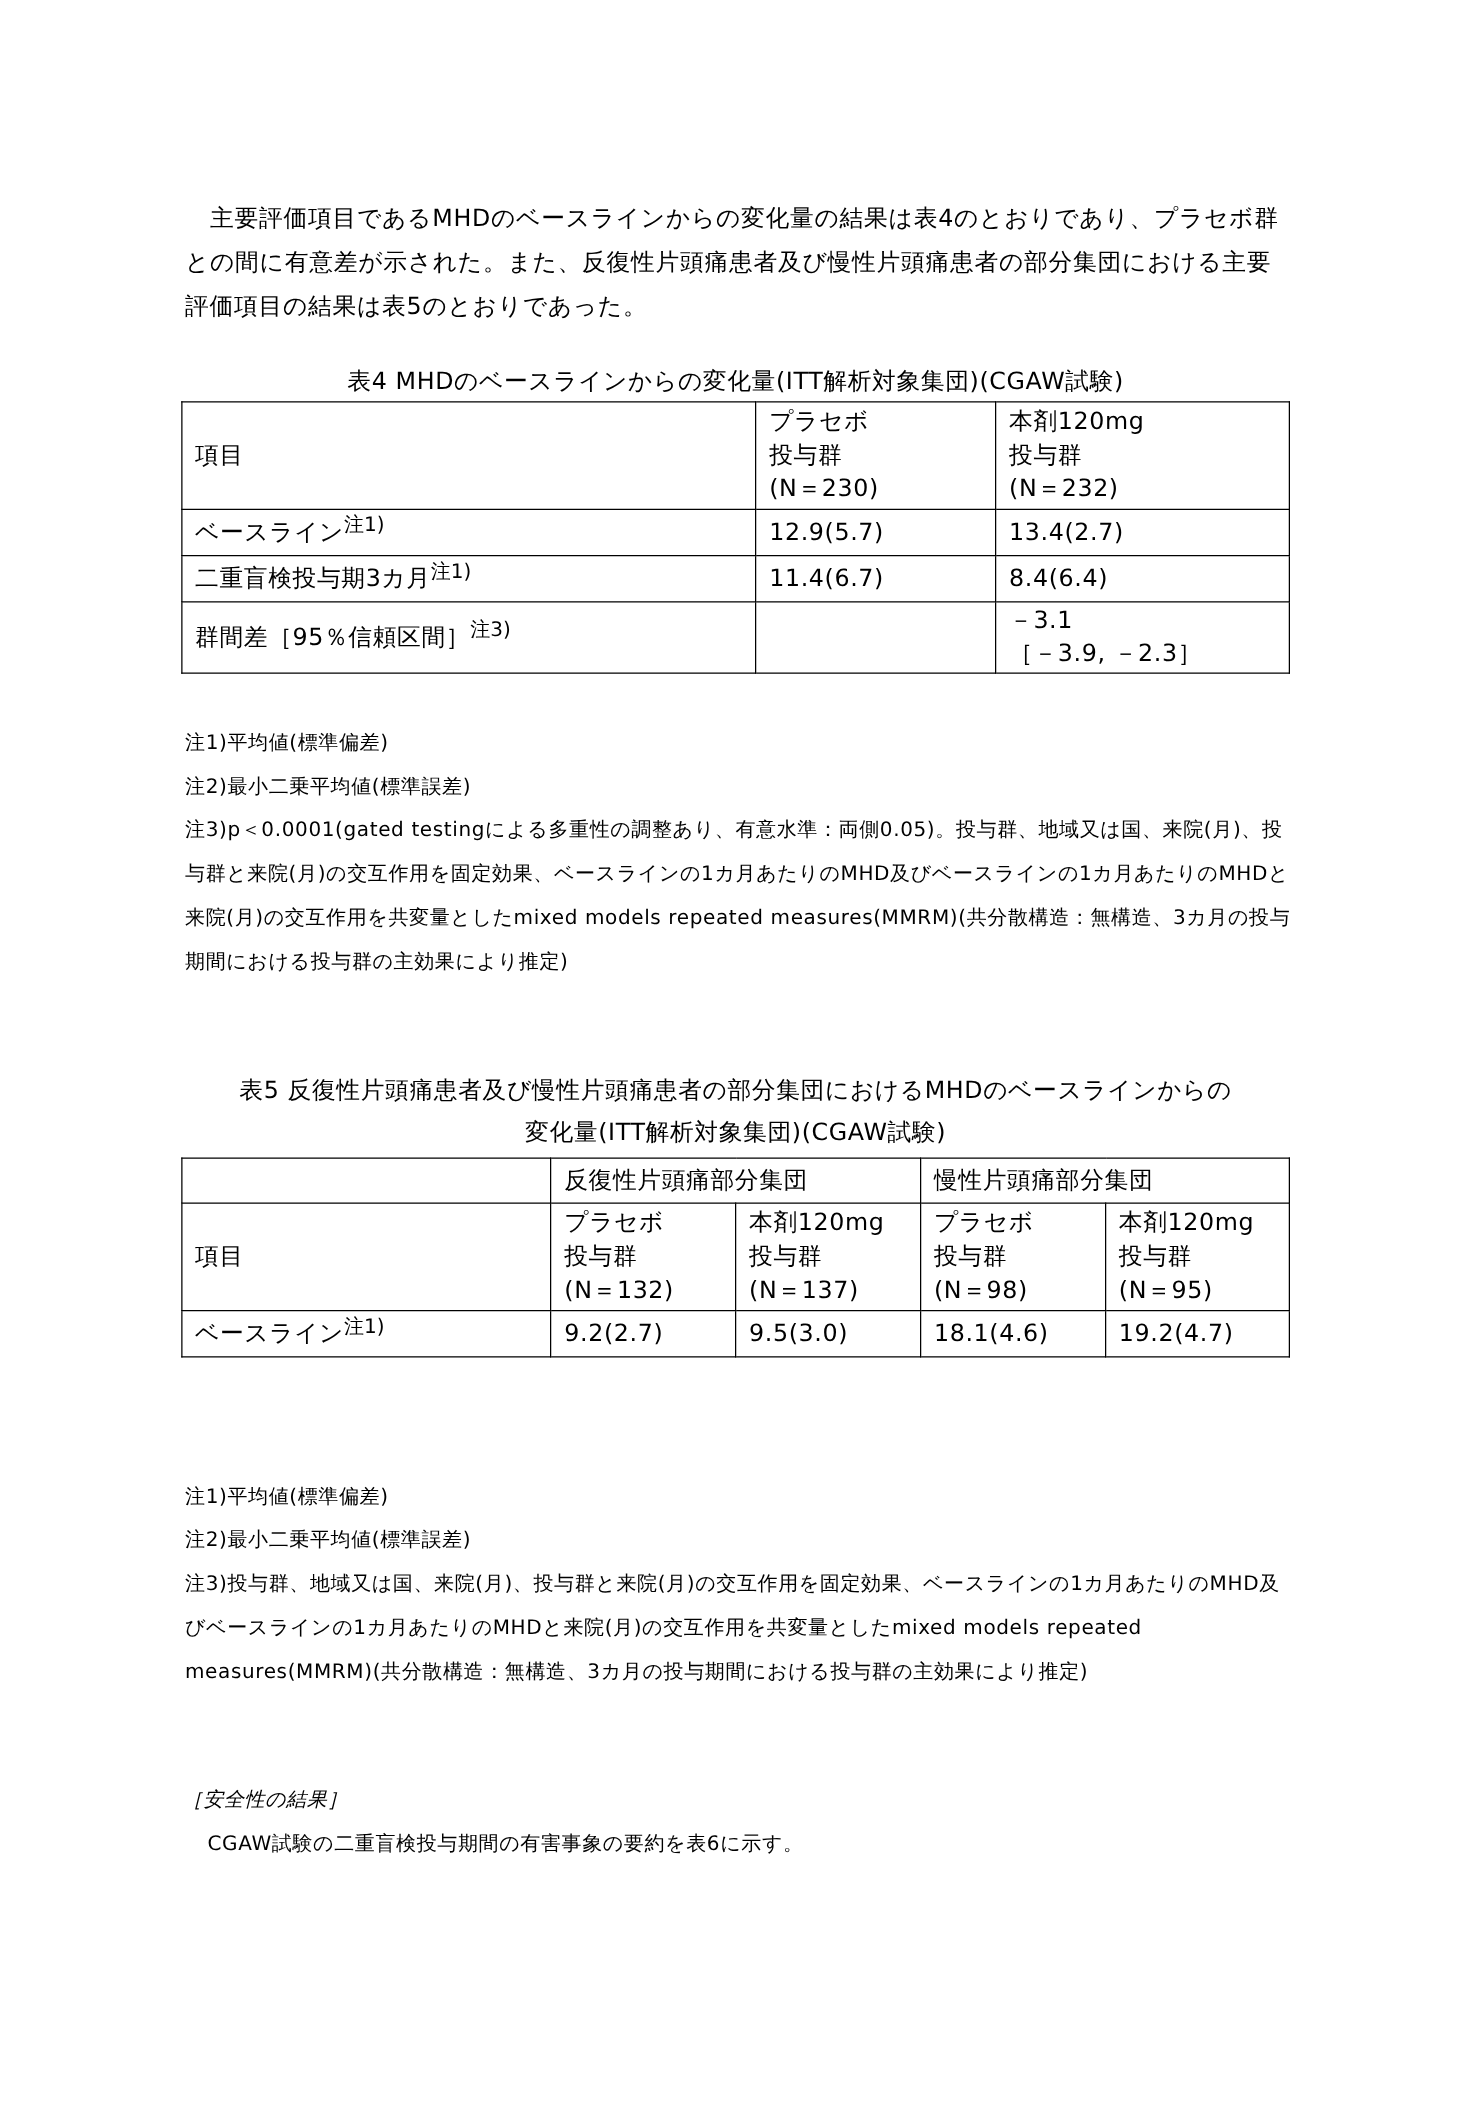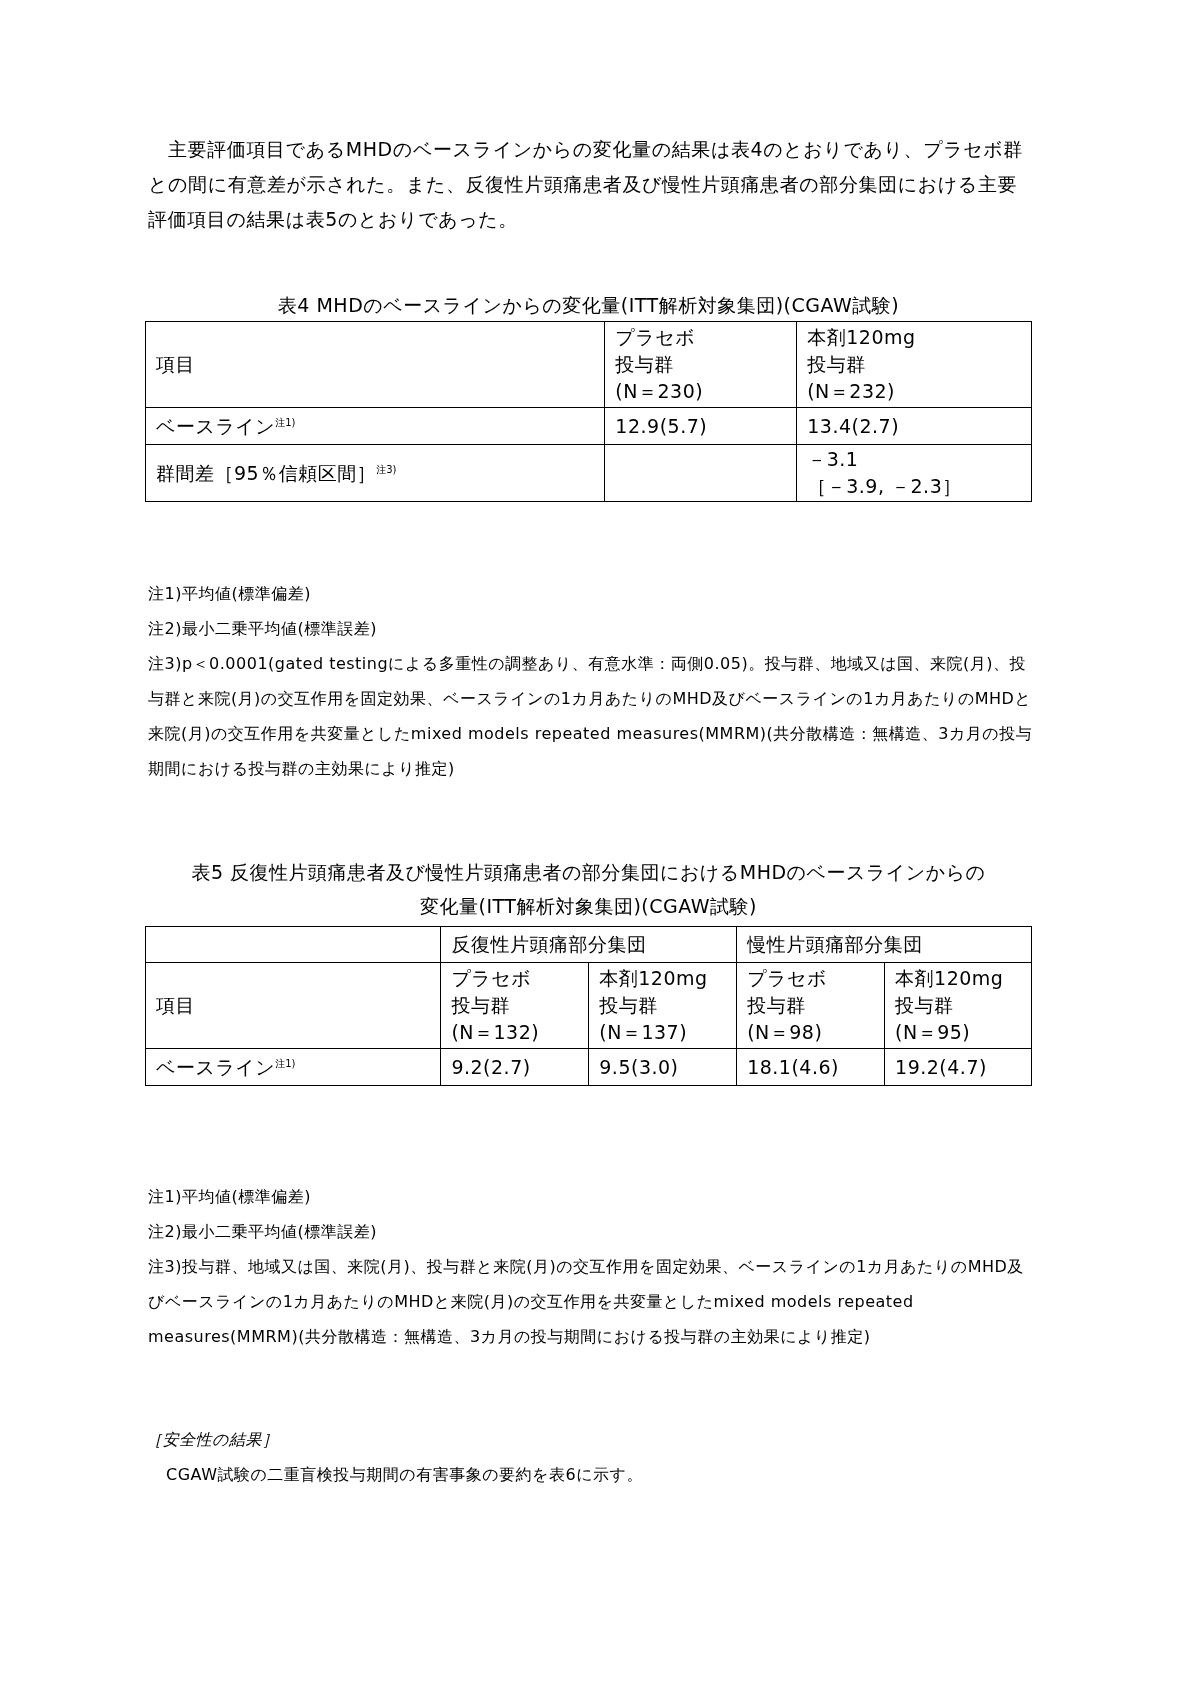--- a/index.html
+++ b/index.html
@@ -19,30 +19,30 @@
   }
   table.t {
     position: absolute; left: 145px; border-collapse: collapse;
     font-size: 19px; letter-spacing: 0.5px;
   }
   table.t td {
     border: 1.5px solid #000; padding: 0 10px; line-height: 27px;
     vertical-align: middle;
   }
   table.t td.c { }
-  sup { font-size: 10px; vertical-align: 7px; line-height: 0; letter-spacing: 0; text-align: center; }
+  sup { font-size: 16px; vertical-align: 7px; line-height: 0; letter-spacing: 0; text-align: center; }
   .note {
     position: absolute; left: 148px; width: 886px;
     font-size: 16px; line-height: 35px; letter-spacing: 0.5px;
   }
 </style>
 </head>
 <body>
 
-<div class="para indent" style="top:132px;">主要評価項目であるMHDのベースラインからの変化量の結果は表4のとおりであり、プラセボ群との間に有意差が示された。また、反復性片頭痛患者及び慢性片頭痛患者の部分集団における主要評価項目の結果は表5のとおりであった。</div>
+<div class="para indent" style="top:158px;">主要評価項目であるMHDのベースラインからの変化量の結果は表4のとおりであり、プラセボ群との間に有意差が示された。また、反復性片頭痛患者及び慢性片頭痛患者の部分集団における主要評価項目の結果は表5のとおりであった。</div>
 
 <div class="caption" style="top:288px;">表4 MHDのベースラインからの変化量(ITT解析対象集団)(CGAW試験)</div>
 <table class="t" style="top:321px; width:887px;">
   <colgroup>
       <col style="width:460px">
       <col style="width:192px">
       <col style="width:235px">
     </colgroup>
   <tbody>
       <tr style="height:86px;">
@@ -55,20 +55,25 @@
     <td class="c">
       <div>本剤120mg</div>
       <div>投与群</div>
       <div>(N＝232)</div>
     </td>
   </tr>
   <tr style="height:37px;">
     <td><span>ベースライン</span><sup>注1)</sup></td>
     <td class="c">12.9(5.7)</td>
     <td class="c">13.4(2.7)</td>
+  </tr>
+  <tr style="height:37px;">
+    <td><span>二重盲検投与期3カ月</span><sup>注1)</sup></td>
+    <td class="c">11.4(6.7)</td>
+    <td class="c">8.4(6.4)</td>
   </tr>
   <tr style="height:57px;">
     <td><span>群間差［95％信頼区間］</span><sup>注3)</sup></td>
     <td class="c"></td>
     <td class="c">
       <div>－3.1</div>
       <div>［－3.9, －2.3］</div>
     </td>
   </tr>
 </tbody>

